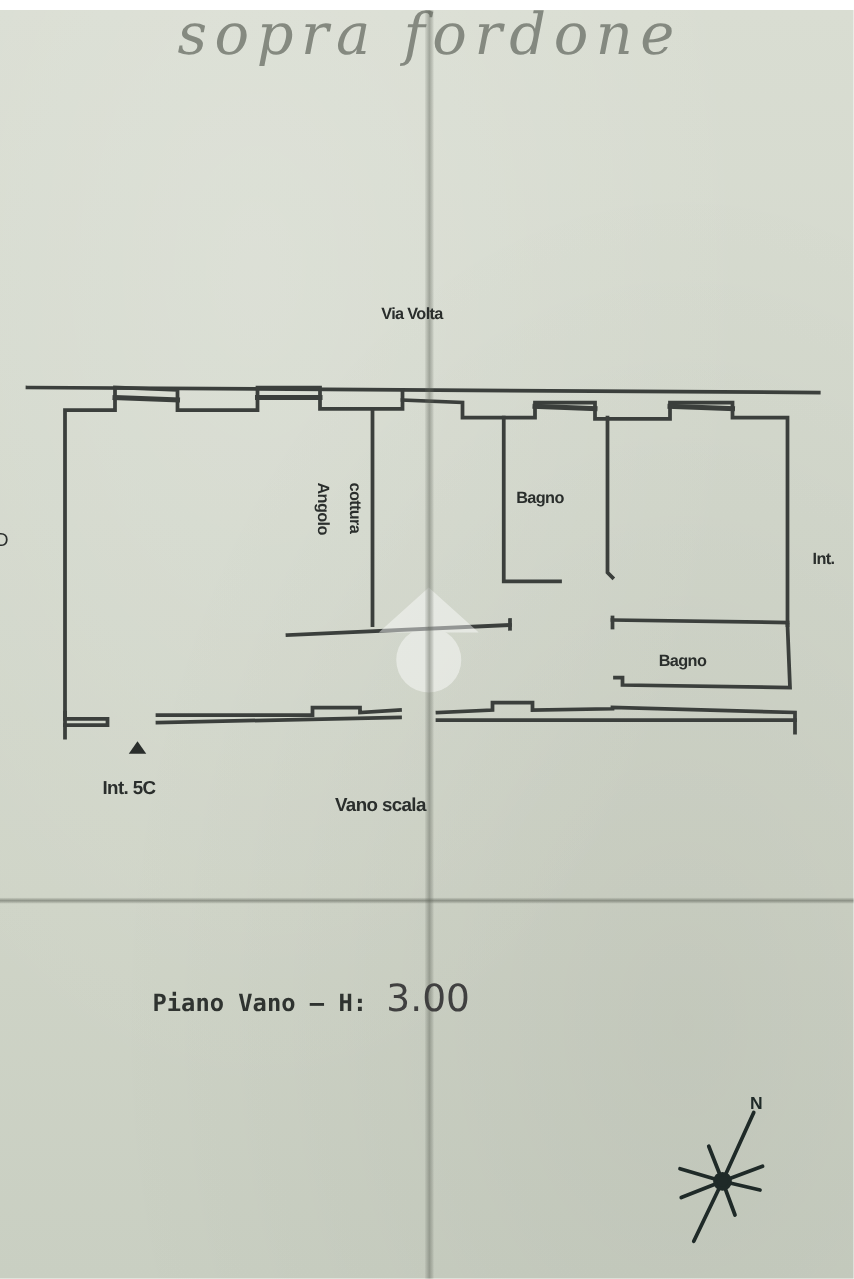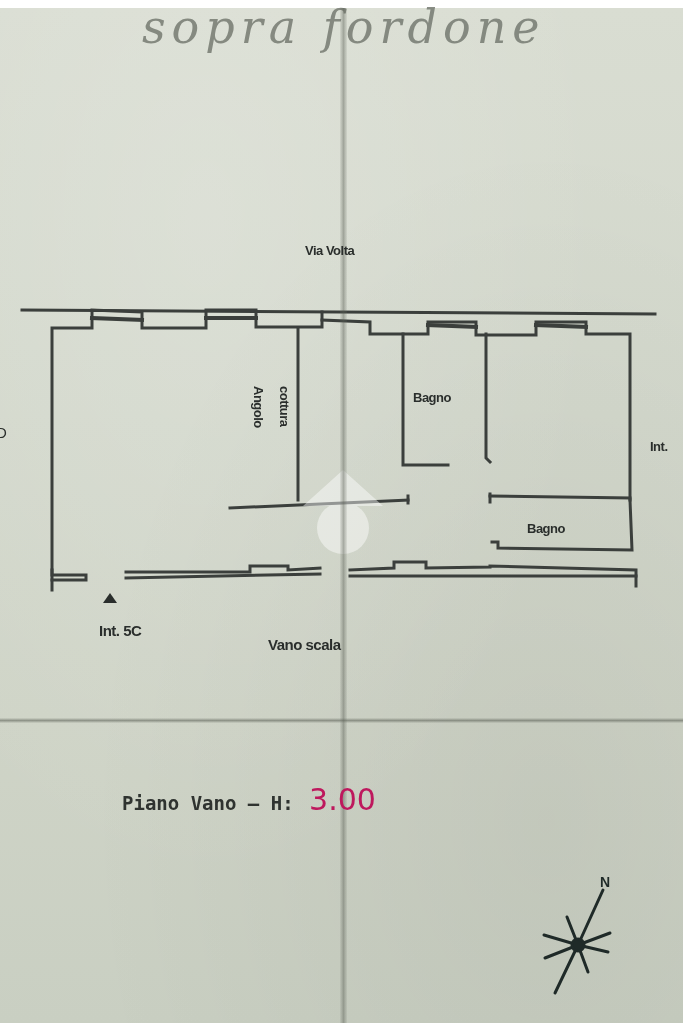--- a/index.html
+++ b/index.html
@@ -22,21 +22,21 @@
       position:absolute; left:110px; top:0px; font-family:"DejaVu Serif", serif; font-style:italic;
       font-size:46px; color:#767b72; letter-spacing:6px; opacity:0.85; white-space:nowrap;margin-left:32px;
     }
     .plan { position:absolute; left:0; top:0; }
     .lbl { position:absolute; font-family:"Liberation Sans", sans-serif; font-weight:bold; color:#2a2e2c;
       font-size:15px; letter-spacing:-0.5px; white-space:nowrap; }
     .lbl-sm { font-size:13px; }
     .lbl-vert { transform: rotate(90deg); transform-origin:left top; }
     .caption { position:absolute; left:122px; top:782px; font-family:"DejaVu Sans Mono", monospace; font-weight:bold;
       font-size:19px; color:#2f3330; white-space:nowrap; }
-    .caption .height { font-family:"DejaVu Sans", sans-serif; font-weight:normal; font-size:30px; color:#be185d; margin-left:4px; }
+    .caption .height { font-family:"DejaVu Sans", sans-serif; font-weight:normal; font-size:30px; color:#404040; margin-left:4px; }
     .watermark { position:absolute; left:296px; top:468px; width:92px; height:92px; opacity:0.45; }
   </style>
 </head>
 <body>
 
 <div class="top-band"></div>
 <div class="paper"></div>
 
 <div class="handwritten">sopra fordone</div>
 
@@ -101,21 +101,21 @@
   <span class="lbl lbl-sm lbl-vert" style="left:0;top:0;">Angolo</span>
   <span class="lbl lbl-sm lbl-vert" style="left:26px;top:0;">cottura</span>
 </div>
 
 <span class="lbl lbl-sm" style="left:413px;top:390px;">Bagno</span>
 <span class="lbl lbl-sm" style="left:527px;top:521px;">Bagno</span>
 
 <span class="lbl" style="left:-4px;top:424px;font-weight:normal;">D</span>
 <span class="lbl lbl-sm" style="left:650px;top:439px;">Int.</span>
 
-<span class="lbl" style="left:82px;top:622px;margin-left:17px;">Int. 5C</span>
+<span class="lbl" style="left:82px;top:622px;">Int. 5C</span>
 <span class="lbl" style="left:268px;top:636px;text-align:center;">Vano scala</span>
 
 <div class="caption">
   <span>Piano Vano</span>
   <span>–</span>
   <span>H:</span>
   <span class="height">3.00</span>
 </div>
 
 <span class="lbl" style="left:600px;top:874px;font-size:14px;color:#1f2a28;">N</span>

